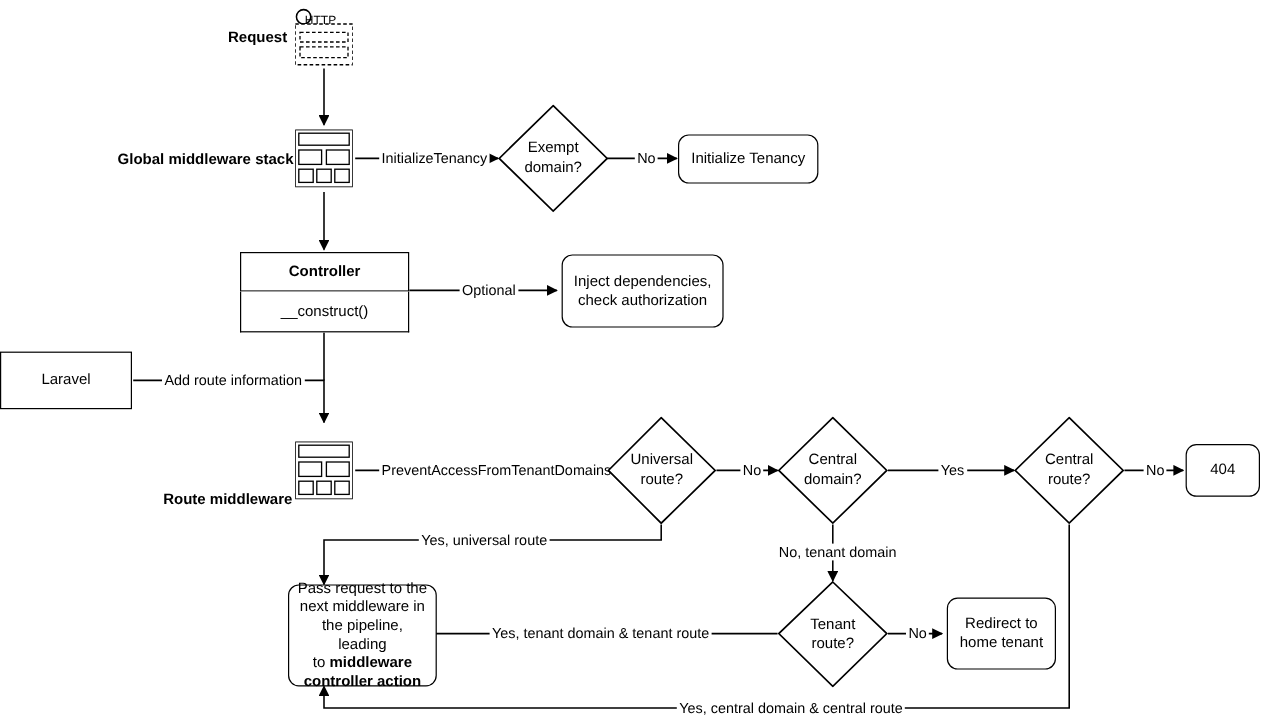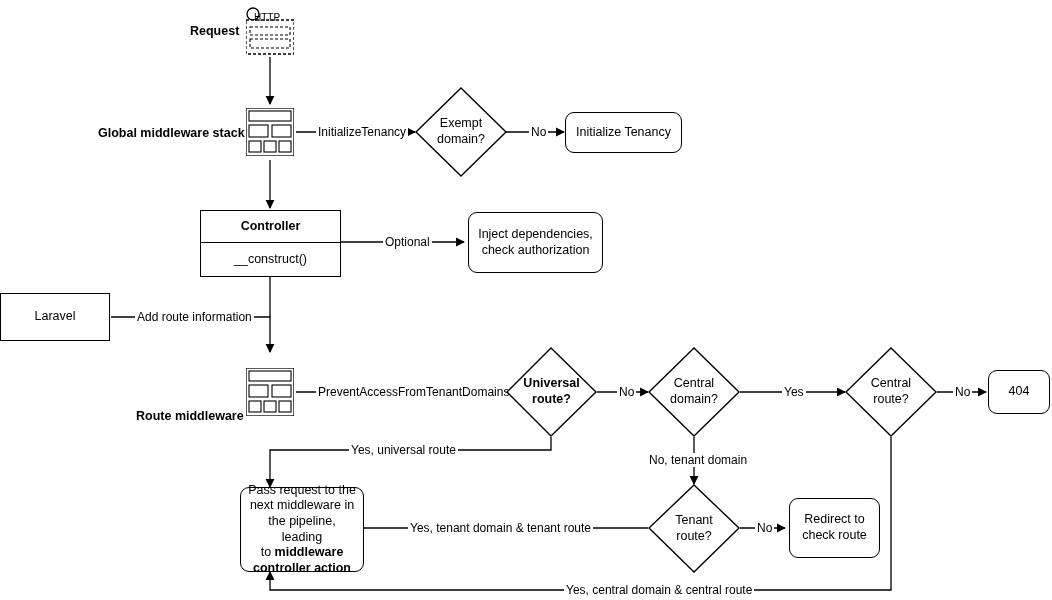--- a/index.html
+++ b/index.html
@@ -137,21 +137,21 @@
       <rect x="26" y="17" width="19" height="12" fill="#fff" stroke="#000" stroke-width="1.1"></rect>
       <rect x="3" y="33" width="12" height="11" fill="#fff" stroke="#000" stroke-width="1.1"></rect>
       <rect x="18" y="33" width="12" height="11" fill="#fff" stroke="#000" stroke-width="1.1"></rect>
       <rect x="33" y="33" width="12" height="11" fill="#fff" stroke="#000" stroke-width="1.1"></rect>
     </svg>
   </div>
   <div class="lbl bold" style="left:136px;top:386px;margin-top:23px;">Route middleware</div>
 
   <div class="edge-lbl ital" style="left:316px;top:385px;">PreventAccessFromTenantDomains</div>
 
-  <div class="diamond-wrap" style="left:506px;top:347px;width:91px;height:90px;font-weight:bold;">
+  <div class="diamond-wrap" style="left:506px;top:347px;width:91px;height:90px;">
     <svg width="91" height="90" viewBox="0 0 91 90">
         <polygon points="45,1 90,45 45,89 1,45" fill="#fff" stroke="#000" stroke-width="1.4"></polygon>
       </svg>
     <div class="txt">
         <span style="white-space:pre-line">Universal
 route?</span>
       </div>
   </div>
   <div class="edge-lbl" style="left:617px;top:385px;">No</div>
 
@@ -190,21 +190,21 @@
       </svg>
     <div class="txt">
         <span style="white-space:pre-line">Tenant
 route?</span>
       </div>
   </div>
   <div class="edge-lbl" style="left:755px;top:521px;">No</div>
 
   <div class="node rounded" style="left:789px;top:498px;width:91px;height:60px;">
     <span style="white-space:pre-line">Redirect to
-check route</span>
+home tenant</span>
   </div>
 
   <div class="edge-lbl" style="left:408px;top:521px;">Yes, tenant domain &amp; tenant route</div>
   <div class="edge-lbl" style="left:564px;top:583px;">Yes, central domain &amp; central route</div>
 
   <div class="node rounded" style="left:209px;top:487px;width:124px;height:85px;padding:4px 6px;flex-direction:column;margin-left:31px;">
     <div><span>Pass request to the</span></div>
     <div><span>next middleware in</span></div>
     <div><span>the pipeline, leading</span></div>
     <div><span>to </span><b>middleware</b></div>

